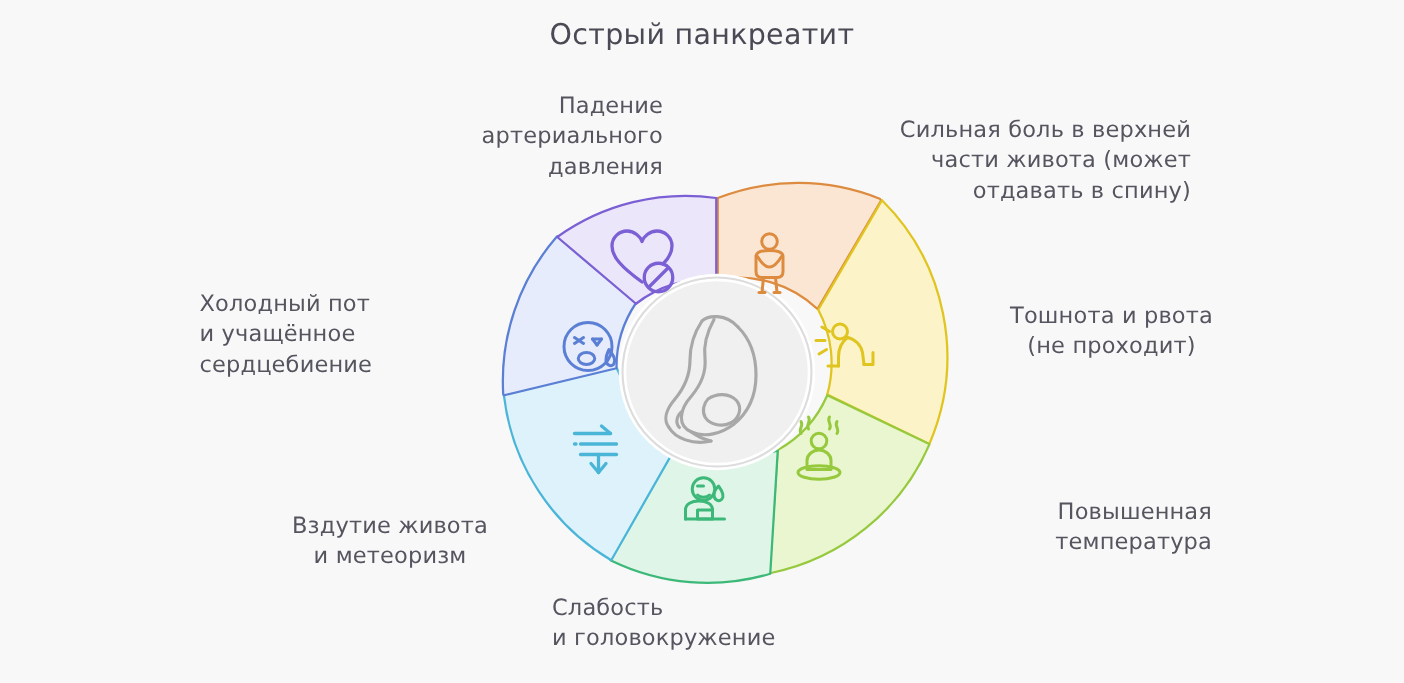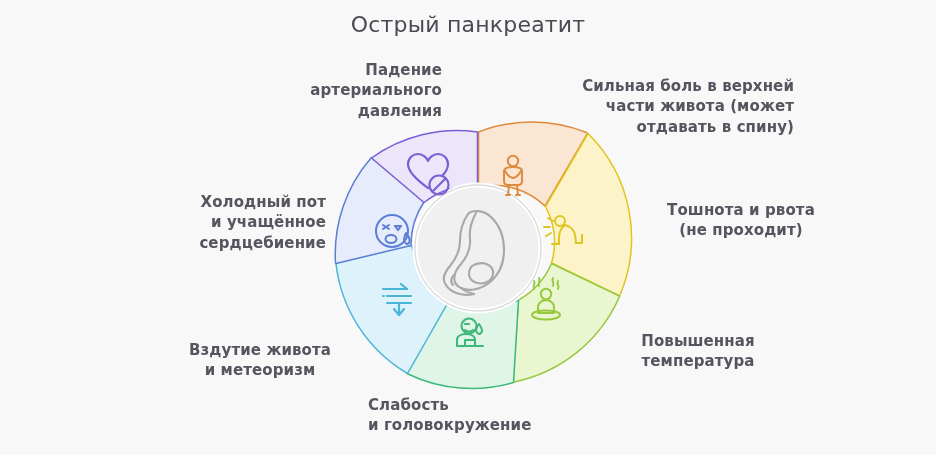--- a/index.html
+++ b/index.html
@@ -19,47 +19,46 @@
     inset: 0;
     width: 936px;
     height: 455px;
   }
   .title {
     position: absolute;
     left: 0;
     top: 12px;
     width: 936px;
     text-align: center;
-    font-size: 22px;
+    font-size: 19px;
     color: #4a4a55;
     letter-spacing: 0.2px;
   }
   .wheel-svg {
     position: absolute;
     left: 0;
     top: 0;
     width: 936px;
     height: 455px;
   }
   .lbl {
     position: absolute;
     font-size: 15px;
     line-height: 1.35;
     color: #55555f;
     letter-spacing: 0.1px;
     white-space: pre-line;
-    font-weight: bold;
   }
   .lbl-tl   { left: 190px;  top: 60px;  width: 252px; text-align: right; }
   .lbl-tr   { left: 534px;  top: 76px;  width: 260px; text-align: right; }
   .lbl-r    { left: 626px;  top: 200px; width: 230px; text-align: center; }
-  .lbl-br   { left: 588px;  top: 331px; width: 220px; text-align: center; }
+  .lbl-br   { left: 588px;  top: 331px; width: 220px; text-align: right; }
   .lbl-b    { left: 368px;  top: 395px; width: 240px; text-align: left; }
   .lbl-bl   { left: 150px;  top: 340px; width: 220px; text-align: center; }
-  .lbl-l    { left: 126px;  top: 192px; width: 200px; text-align: right; }
+  .lbl-l    { left: 133px;  top: 192px; width: 200px; }
 </style>
 </head>
 <body>
 
 <div id="stage">
 
   <div class="title">Острый панкреатит</div>
 
   <svg class="wheel-svg" viewBox="0 0 936 455">
 

